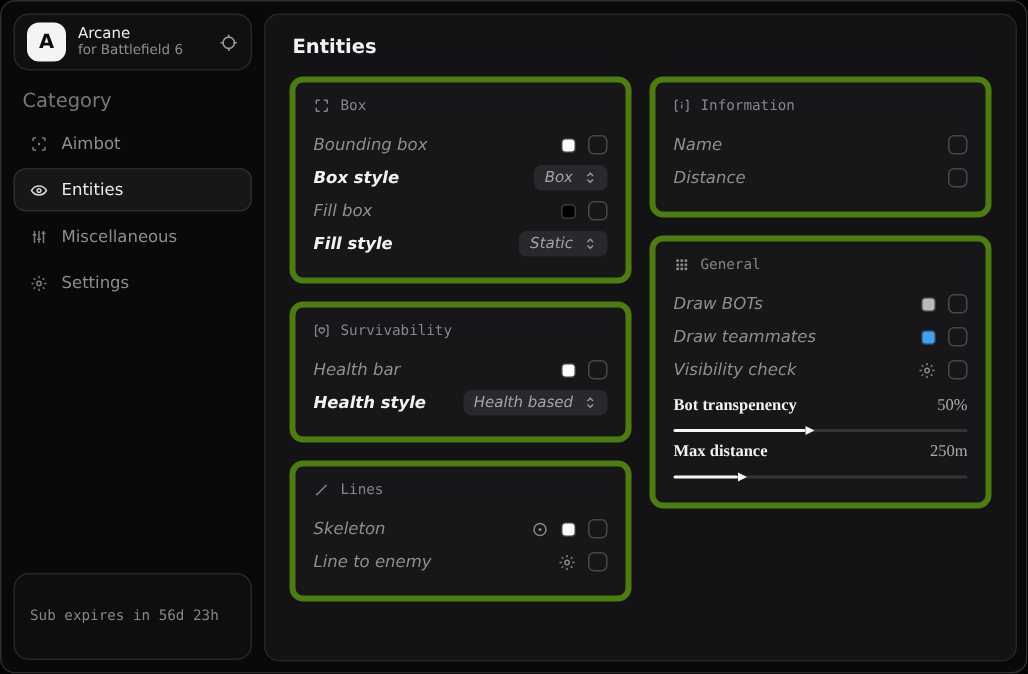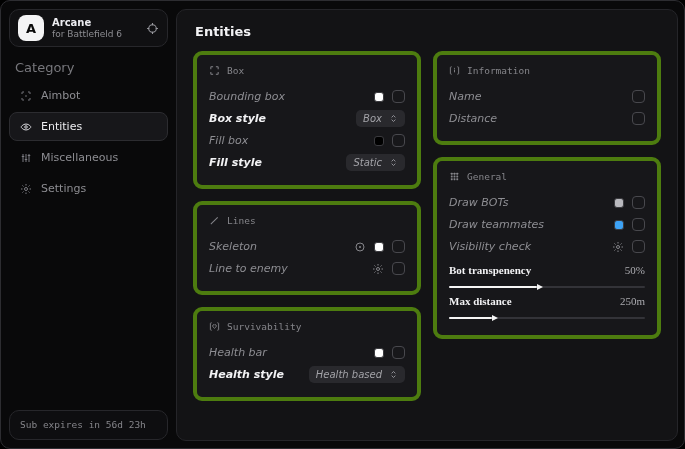--- a/index.html
+++ b/index.html
@@ -19,41 +19,41 @@
     display:flex; align-items:center; gap:8px;
     border:1px solid #27272b; border-radius:10px;
     background:#101012; padding:6px 8px; height:38px;
   }
   .avatar {
     width:26px; height:26px; border-radius:8px; background:#f4f4f5;
     color:#0a0a0a; font-weight:bold; font-size:13px;
     display:flex; align-items:center; justify-content:center; flex:0 0 auto;
   }
   .profile-text { flex:1; line-height:1.15; }
-  .profile-title { color:#ececf0; font-size:10px; font-weight:bold; }
+  .profile-title { color:#ececf0; font-size:10px; font-weight:normal; }
   .profile-sub { color:#8d8d92; font-size:9px; }
   .profile-icon { color:#9a9aa0; display:flex; }
   .category {
     color:#77777c; font-size:13px; margin:13px 6px 6px 6px;
   }
   .nav { display:flex; flex-direction:column; gap:2px; }
   .nav-item {
     display:flex; align-items:center; gap:9px;
     padding:7px 9px; border-radius:8px; border:1px solid transparent;
     color:#8d8d92; font-size:11px; cursor:default;
   }
   .nav-item .nicon { display:flex; width:13px; justify-content:center; color:#7c7c82; }
   .nav-item.active {
     background:#17171a; border-color:#2c2c30; color:#ededf0;
   }
   .nav-item.active .nicon { color:#d6d6da; }
   .sidebar-spacer { flex:1; }
   .sub-card {
     border:1px solid #27272b; border-radius:10px; background:#0e0e10;
-    padding:7px 10px; font-family:"DejaVu Sans Mono","Liberation Mono",monospace;
+    padding:21px 10px; font-family:"DejaVu Sans Mono","Liberation Mono",monospace;
     line-height:1.5;
   }
   .sub-line1 { color:#85858a; font-size:9.5px; }
   .sub-line2 { color:#cfcfd4; font-size:9.5px; }
   
   .main {
     position:absolute; left:175px; top:8px; right:6px; bottom:7px;
     background:#131315; border:1px solid #252529; border-radius:10px;
     padding:12px 16px;
   }
@@ -241,59 +241,20 @@
                     <path d="M7 15l5 5 5-5"></path>
                 </svg>
               </span>
             </span>
           </div>
         </div>
 
         <div class="card">
           <div class="card-head">
             <span class="hicon">
-              <svg width="11" height="11" viewBox="0 0 24 24" fill="none" stroke="currentColor" stroke-width="2.2">
-                <line x1="5" y1="19" x2="19" y2="5"></line>
-                <circle cx="5" cy="19" r="1.4" fill="currentColor" stroke="none"></circle>
-              </svg>
-            </span>
-            <span>Lines</span>
-          </div>
-
-          <div class="row">
-            <span class="row-label">Skeleton</span>
-            <span class="controls">
-              <span class="gear-glyph">
-                <svg width="12" height="12" viewBox="0 0 24 24" fill="none" stroke="currentColor" stroke-width="2">
-                  <circle cx="12" cy="12" r="8"></circle>
-                    <circle cx="12" cy="12" r="2" fill="currentColor" stroke="none"></circle>
-                </svg>
-              </span>
-              <span class="swatch" style="background: rgb(255, 255, 255);"></span>
-              <span class="checkbox"></span>
-            </span>
-          </div>
-
-          <div class="row">
-            <span class="row-label">Line to enemy</span>
-            <span class="controls">
-              <span class="gear-glyph">
-                <svg width="12" height="12" viewBox="0 0 24 24" fill="none" stroke="currentColor" stroke-width="2">
-                  <circle cx="12" cy="12" r="3"></circle>
-                  <path d="M12 2v3M12 19v3M2 12h3M19 12h3M4.9 4.9l2.1 2.1M17 17l2.1 2.1M19.1 4.9L17 7M7 17l-2.1 2.1"></path>
-                </svg>
-              </span>
-              <span class="checkbox"></span>
-            </span>
-          </div>
-        </div>
-
-        <div class="card">
-          <div class="card-head">
-            <span class="hicon">
               <svg width="11" height="11" viewBox="0 0 24 24" fill="none" stroke="currentColor" stroke-width="2">
                 <path d="M6 4H4.5A1.5 1.5 0 0 0 3 5.5v13A1.5 1.5 0 0 0 4.5 20H6"></path>
                 <path d="M18 4h1.5A1.5 1.5 0 0 1 21 5.5v13a1.5 1.5 0 0 1-1.5 1.5H18"></path>
                 <path d="M12 16s-4-2.6-4-5.4C8 8.9 9.3 8 10.5 8c.8 0 1.3.4 1.5.8.2-.4.7-.8 1.5-.8C14.7 8 16 8.9 16 10.6c0 2.8-4 5.4-4 5.4z"></path>
               </svg>
             </span>
             <span>Survivability</span>
           </div>
 
           <div class="row">
@@ -307,20 +268,59 @@
           <div class="row">
             <span class="row-label bright">Health style</span>
             <span class="dropdown">
               <span>Health based</span>
               <span class="dicon">
                 <svg width="9" height="9" viewBox="0 0 24 24" fill="none" stroke="currentColor" stroke-width="2.4">
                   <path d="M7 9l5-5 5 5"></path>
                     <path d="M7 15l5 5 5-5"></path>
                 </svg>
               </span>
+            </span>
+          </div>
+        </div>
+
+        <div class="card">
+          <div class="card-head">
+            <span class="hicon">
+              <svg width="11" height="11" viewBox="0 0 24 24" fill="none" stroke="currentColor" stroke-width="2.2">
+                <line x1="5" y1="19" x2="19" y2="5"></line>
+                <circle cx="5" cy="19" r="1.4" fill="currentColor" stroke="none"></circle>
+              </svg>
+            </span>
+            <span>Lines</span>
+          </div>
+
+          <div class="row">
+            <span class="row-label">Skeleton</span>
+            <span class="controls">
+              <span class="gear-glyph">
+                <svg width="12" height="12" viewBox="0 0 24 24" fill="none" stroke="currentColor" stroke-width="2">
+                  <circle cx="12" cy="12" r="8"></circle>
+                    <circle cx="12" cy="12" r="2" fill="currentColor" stroke="none"></circle>
+                </svg>
+              </span>
+              <span class="swatch" style="background: rgb(255, 255, 255);"></span>
+              <span class="checkbox"></span>
+            </span>
+          </div>
+
+          <div class="row">
+            <span class="row-label">Line to enemy</span>
+            <span class="controls">
+              <span class="gear-glyph">
+                <svg width="12" height="12" viewBox="0 0 24 24" fill="none" stroke="currentColor" stroke-width="2">
+                  <circle cx="12" cy="12" r="3"></circle>
+                  <path d="M12 2v3M12 19v3M2 12h3M19 12h3M4.9 4.9l2.1 2.1M17 17l2.1 2.1M19.1 4.9L17 7M7 17l-2.1 2.1"></path>
+                </svg>
+              </span>
+              <span class="checkbox"></span>
             </span>
           </div>
         </div>
       </div>
 
       <div class="col">
 
         <div class="card">
           <div class="card-head">
             <span class="hicon">

